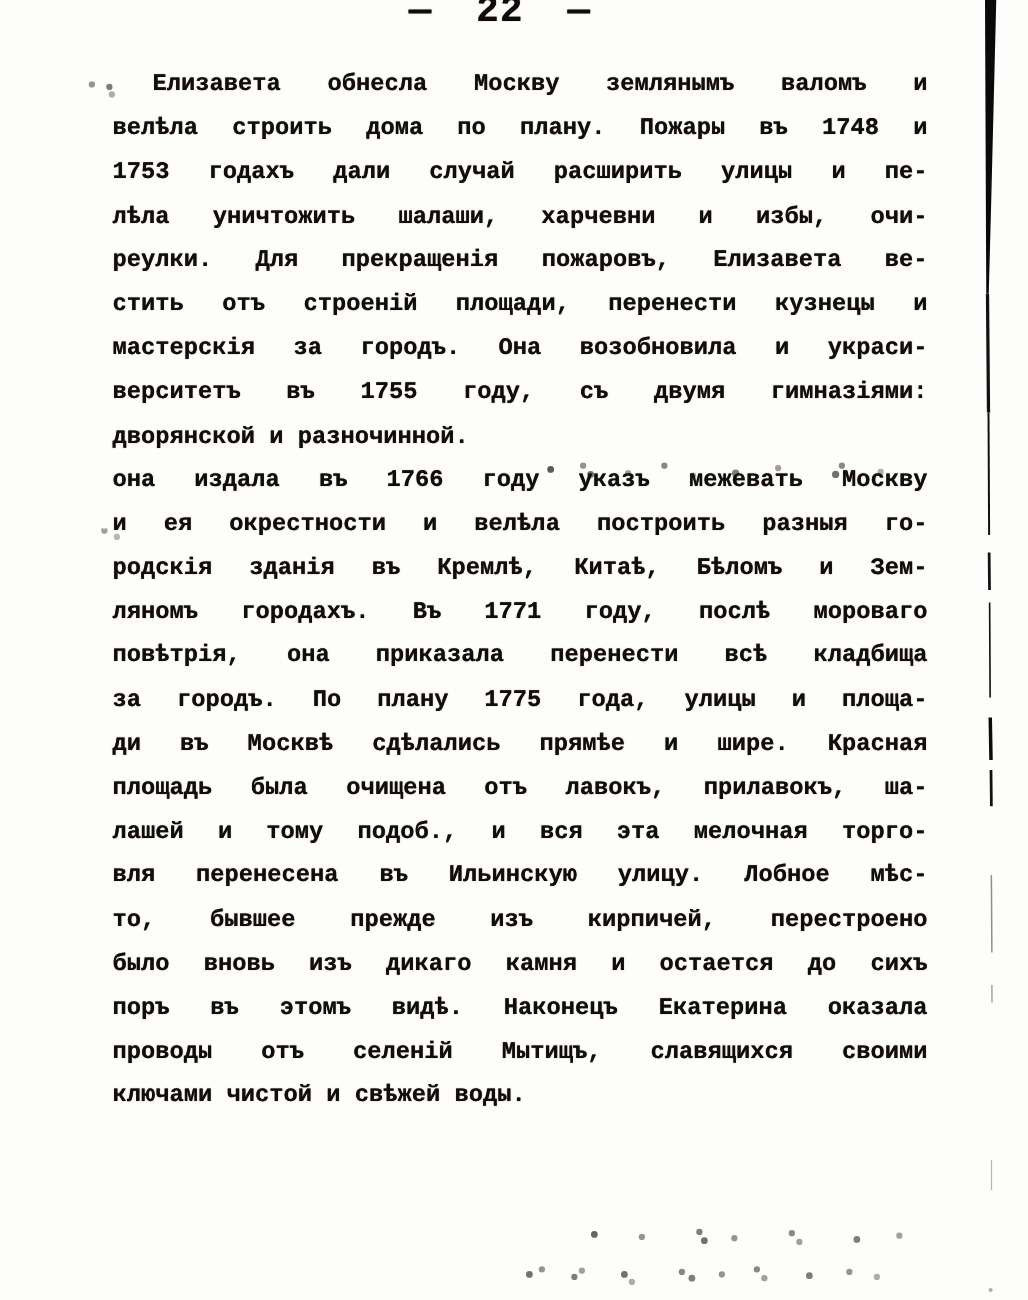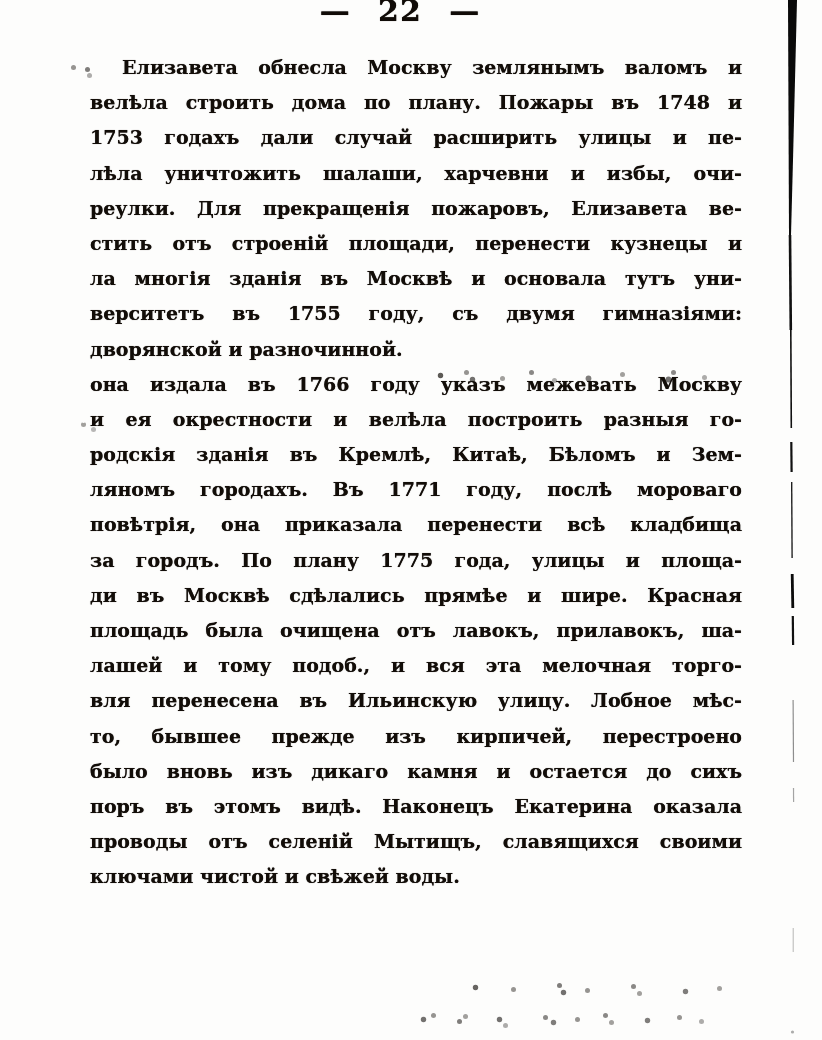--- a/index.html
+++ b/index.html
@@ -16,20 +16,21 @@
     inset: 0;
     width: 822px;
     height: 1040px;
     background: #fdfdfc;
   }
   .page-content {
     position: absolute;
     inset: 0;
     color: #171310;
     filter: blur(0.3px) contrast(1.05);
+    font-family: Liberation Mono, monospace;
   }
   .page-header {
     position: absolute;
     top: -7px;
     left: 0;
     width: 800px;
     text-align: center;
     font-size: 30px;
     font-weight: 700;
     word-spacing: 16px;
@@ -149,21 +150,21 @@
     </div>
 
     <div class="text-block" id="text-block">
         <div class="paragraph">
           <div class="text-line first">Елизавета обнесла Москву землянымъ валомъ и</div>
           <div class="text-line">велѣла строить дома по плану. Пожары въ 1748 и</div>
           <div class="text-line">1753 годахъ дали случай расширить улицы и пе-</div>
           <div class="text-line">лѣла уничтожить шалаши, харчевни и избы, очи-</div>
           <div class="text-line">реулки. Для прекращенія пожаровъ, Елизавета ве-</div>
           <div class="text-line">стить отъ строеній площади, перенести кузнецы и</div>
-          <div class="text-line">ла многія зданія въ Москвѣ и основала тутъ уни-</div>
+          <div class="text-line">мастерскія за городъ. Она возобновила и украси-</div>
           <div class="text-line">верситетъ въ 1755 году, съ двумя гимназіями:</div>
           <div class="text-line last">дворянской и разночинной.</div>
         </div>
         <div class="paragraph">
           <div class="text-line">она издала въ 1766 году указъ межевать Москву</div>
           <div class="text-line">и ея окрестности и велѣла построить разныя го-</div>
           <div class="text-line">родскія зданія въ Кремлѣ, Китаѣ, Бѣломъ и Зем-</div>
           <div class="text-line">ляномъ городахъ. Въ 1771 году, послѣ мороваго</div>
           <div class="text-line">повѣтрія, она приказала перенести всѣ кладбища</div>
           <div class="text-line">за городъ. По плану 1775 года, улицы и площа-</div>

